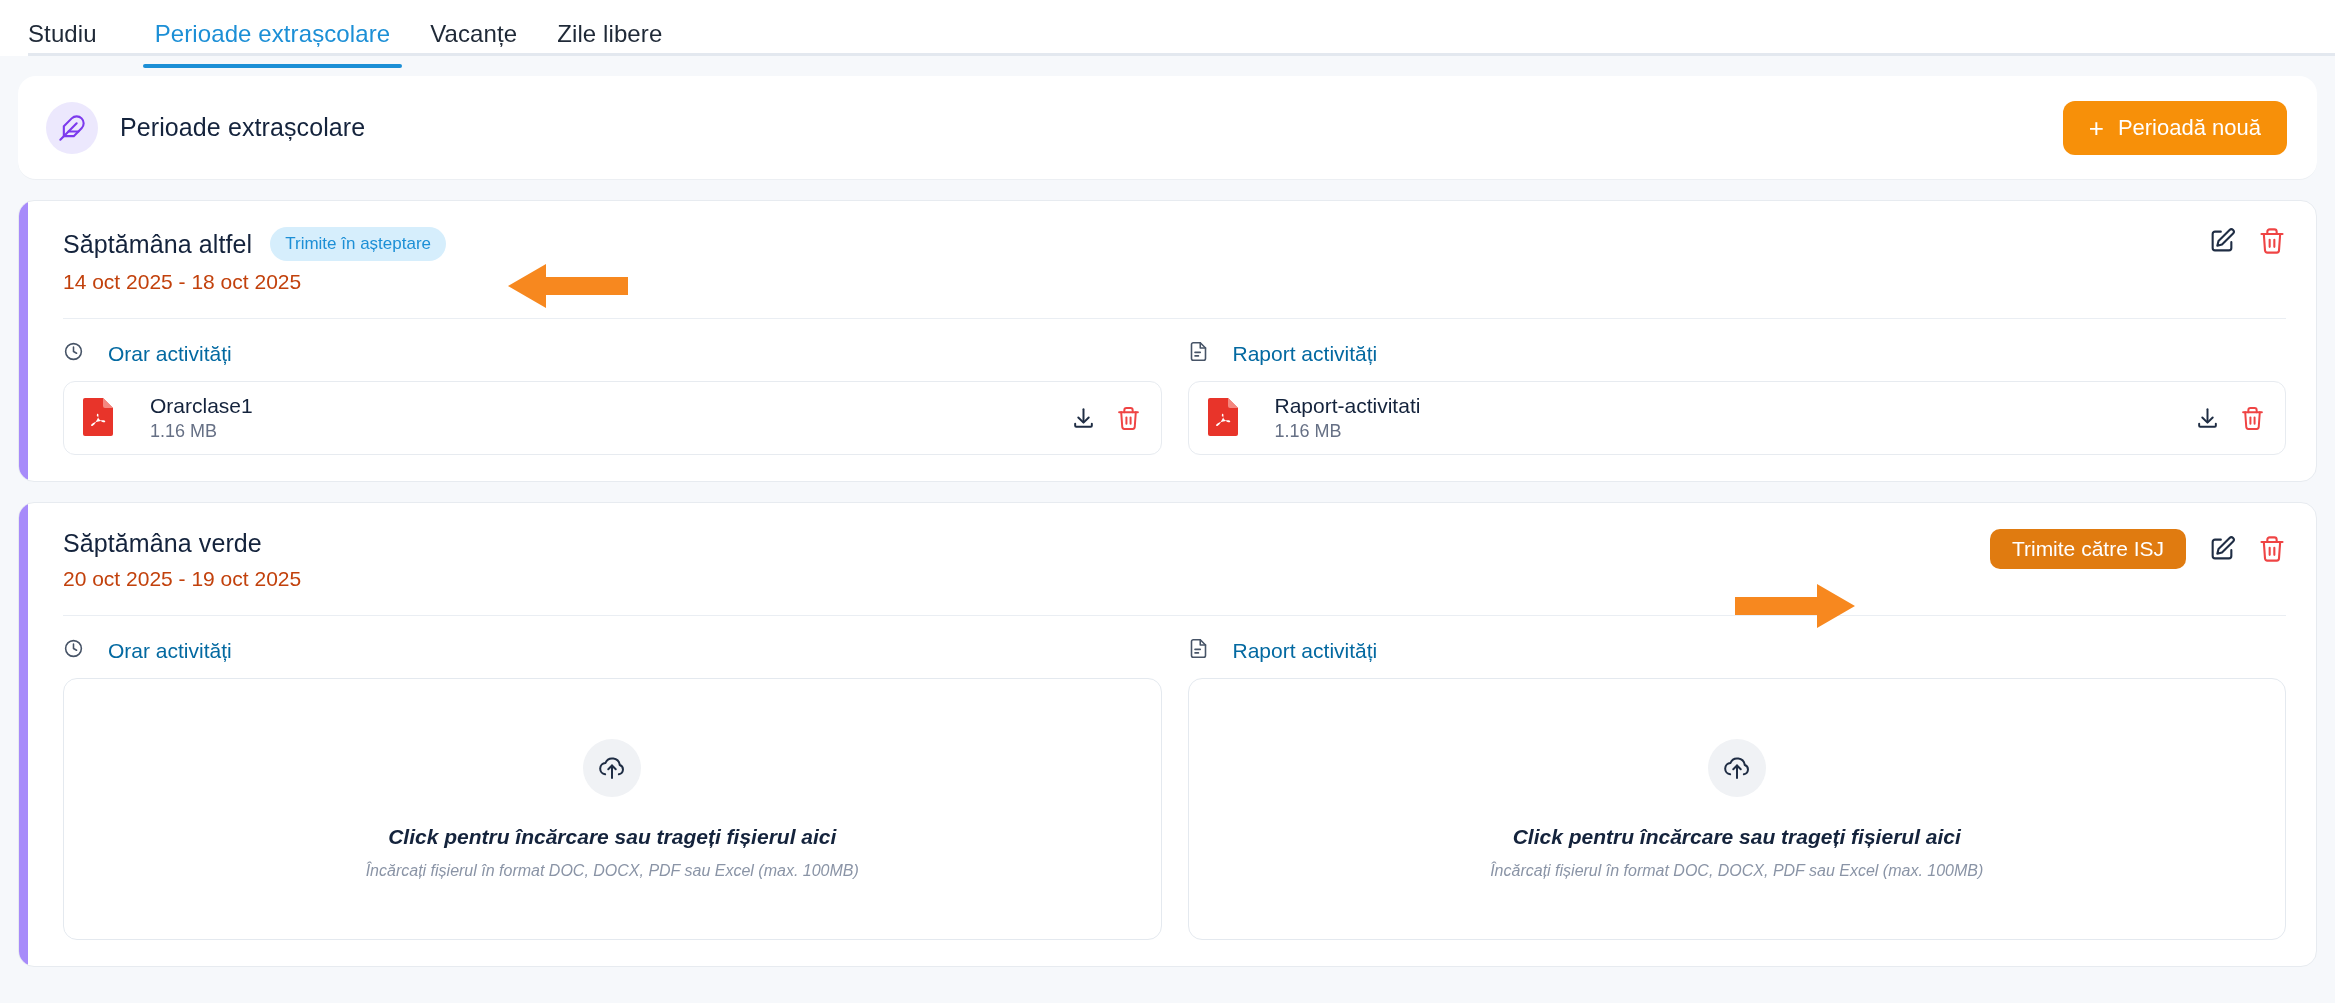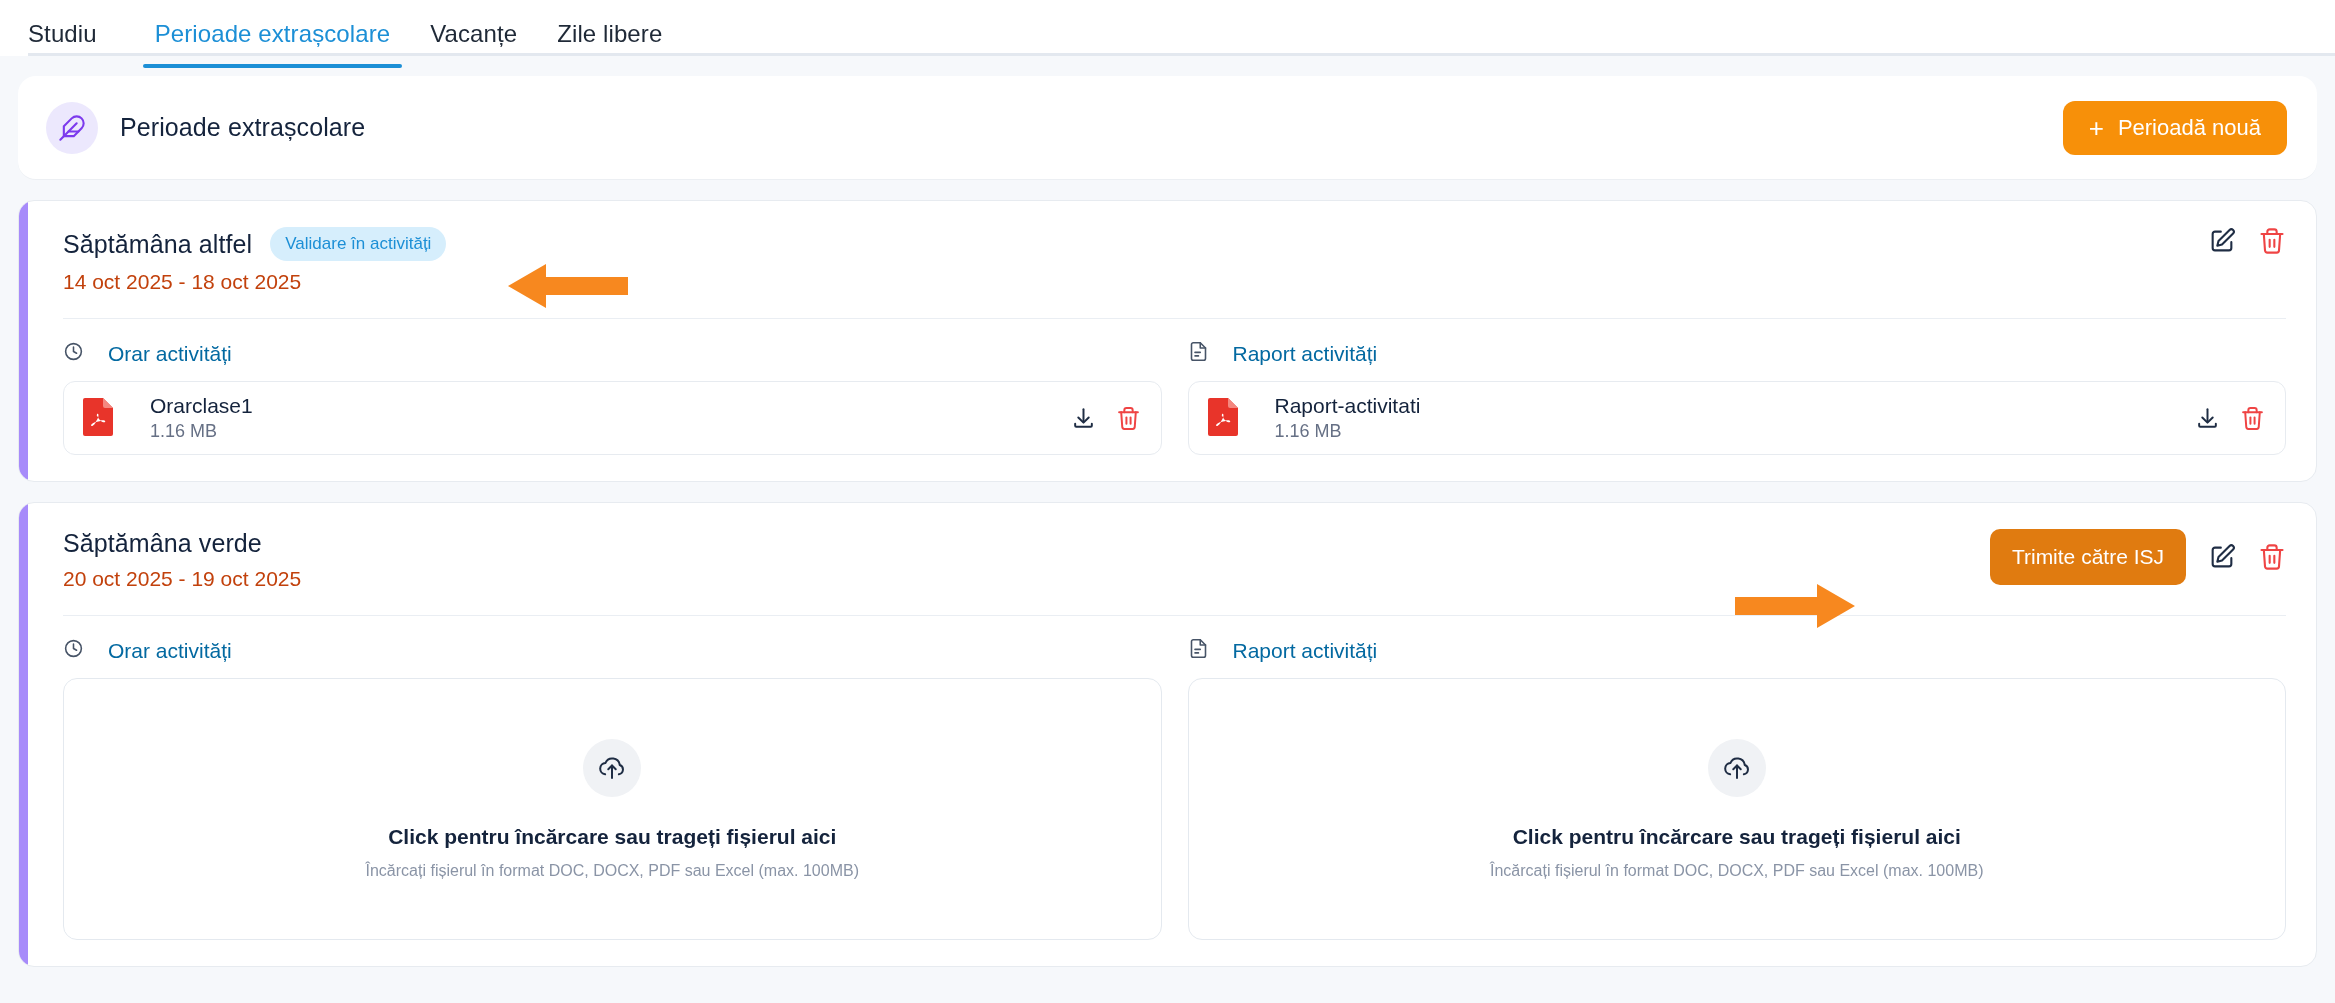--- a/index.html
+++ b/index.html
@@ -168,21 +168,21 @@
     display: flex;
     align-items: center;
     justify-content: center;
     line-height: 0;
   }
   .btn-send {
     background: #e07b10;
     color: #ffffff;
     border: none;
     border-radius: 10px;
-    height: 56px;
+    height: 40px;
     padding: 0 22px;
     font-size: 21px;
     font-family: "Liberation Sans", sans-serif;
     cursor: pointer;
     white-space: nowrap;
   }
 
   .divider {
     height: 1px;
     background: #eaeef3;
@@ -240,20 +240,21 @@
   .dropzone {
     border: 1px solid #e4e9ef;
     border-radius: 14px;
     height: 262px;
     display: flex;
     flex-direction: column;
     align-items: center;
     justify-content: center;
     cursor: pointer;
     background: #ffffff;
+    font-style: italic;
   }
   .cloud-circle {
     width: 58px; height: 58px;
     border-radius: 50%;
     background: #f0f2f5;
     display: flex;
     align-items: center;
     justify-content: center;
     margin-bottom: 28px;
   }
@@ -311,21 +312,21 @@
       <span class="plus">+</span>
       <span>Perioadă nouă</span>
     </button>
   </div>
 
   <div class="card">
     <div class="card-head">
       <div class="card-head-left">
         <div class="title-row">
           <div class="card-title">Săptămâna altfel</div>
-          <div class="badge">Validare în activități</div>
+          <div class="badge">Trimite în așteptare</div>
         </div>
         <div class="card-dates">14 oct 2025 - 18 oct 2025</div>
       </div>
       <div class="card-head-right">
         <button class="icon-btn">
           <span>
             <svg width="28" height="28" viewBox="0 0 24 24" fill="none" stroke="#1f2d44" stroke-width="1.8" stroke-linecap="round" stroke-linejoin="round">
               <path d="M11 4H6a2 2 0 0 0-2 2v12a2 2 0 0 0 2 2h12a2 2 0 0 0 2-2v-5"></path>
               <path d="M18.5 2.5a2.12 2.12 0 0 1 3 3L12 15l-4 1 1-4z"></path>
             </svg>

